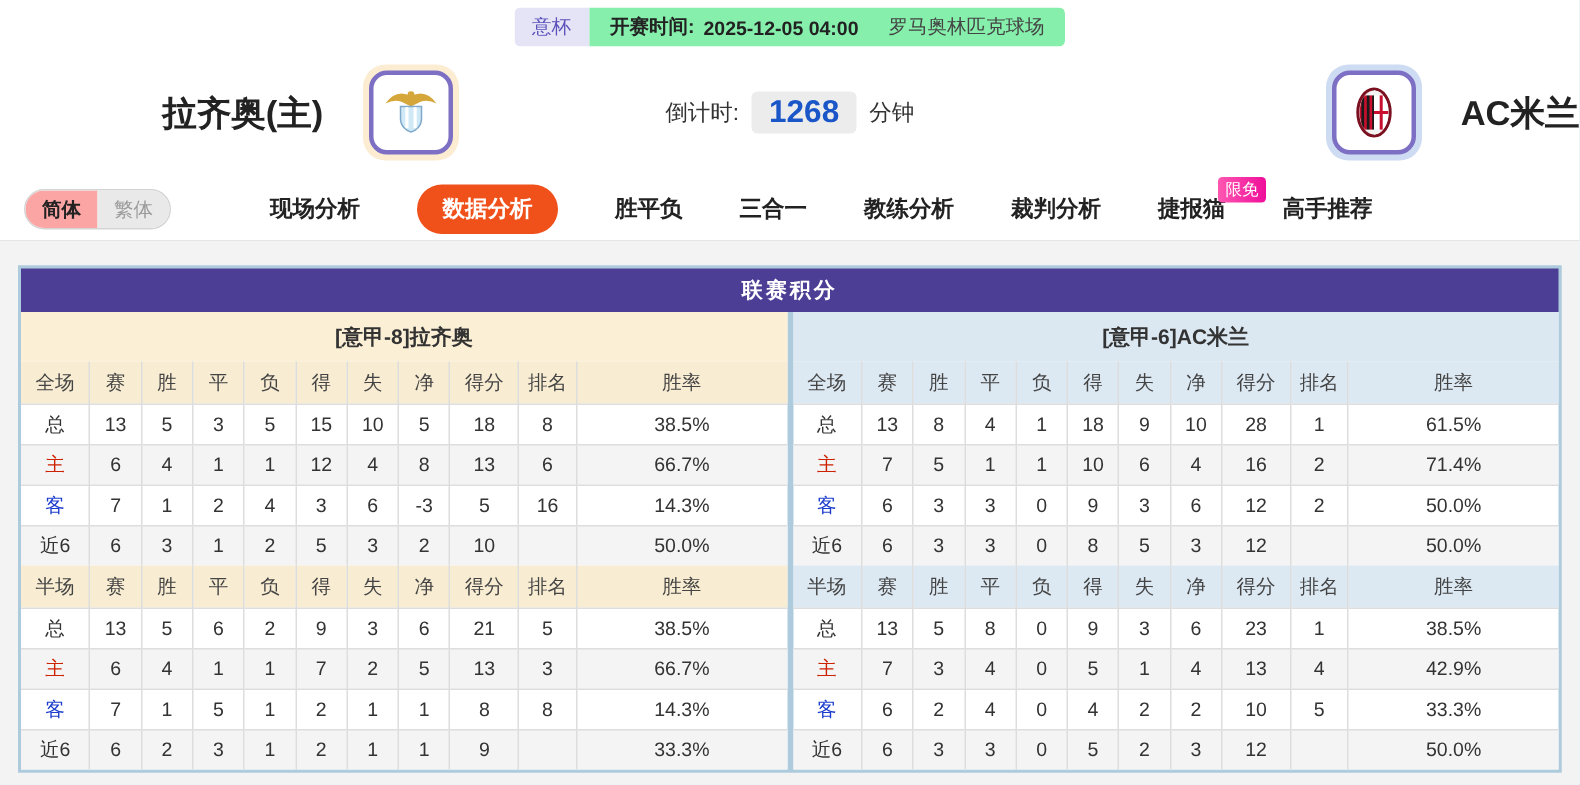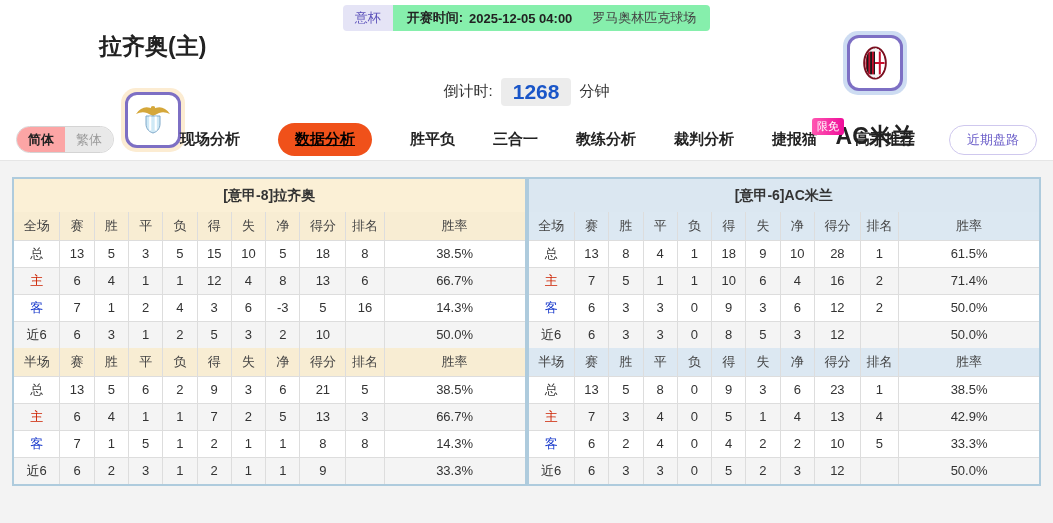--- a/index.html
+++ b/index.html
@@ -13,23 +13,23 @@
   .league-badge { background: #e5e4f6; color: #5b50ba; padding: 0 12px; height: 100%;
     display: flex; align-items: center; }
   .pill-gray { background: #86efac; color: #222; padding: 0 14px; height: 100%;
     display: flex; align-items: center; gap: 6px; }
   .kickoff-label, .kickoff-time { font-weight: bold; color: #222; }
   .venue { color: #444; margin-left: 14px; }
 
   
   .match-header { display: grid; grid-template-columns: 1fr auto 1fr; align-items: center;
     height: 88px; }
-  .team-side { display: flex; align-items: center; gap: 26px; flex-direction: column; }
+  .team-side { display: flex; align-items: center; gap: 26px; }
   .team-side.home { justify-content: flex-end; padding-right: 138px; }
-  .team-side.away { justify-content: space-between; padding-left: 88px; }
+  .team-side.away { justify-content: flex-end; padding-left: 88px; }
   .team-name { font-size: 23px; font-weight: bold; color: #222; }
   .logo-box { width: 64px; height: 64px; border-radius: 15px; padding: 4px; }
   .logo-box.lazio { background: #fcecd2; }
   .logo-box.milan { background: #cddcf2; }
   .logo-inner { width: 100%; height: 100%; background: #fff; border: 3px solid #7d6fc4;
     border-radius: 12px; display: flex; align-items: center; justify-content: center; }
   .countdown { display: flex; align-items: center; gap: 8px; font-size: 15px; color: #333; }
   .countdown-chip { background: #ececec; border-radius: 4px; padding: 2px 12px;
     color: #1a56c8; font-weight: bold; font-size: 21px; }
 
@@ -37,21 +37,21 @@
   .nav { display: flex; align-items: center; height: 42px; padding: 0 16px;
     border-bottom: 1px solid #e6e6e6; }
   .lang-toggle { display: inline-flex; border: 1px solid #d4d4d4; border-radius: 15px;
     overflow: hidden; font-size: 13px; height: 27px; }
   .lang-seg { padding: 0 11px; display: flex; align-items: center; }
   .lang-seg.on { background: #fca5a5; color: #222; font-weight: bold; }
   .lang-seg.off { background: #e9e9e9; color: #9a9a9a; }
   .nav-tabs { display: flex; align-items: center; gap: 38px; margin-left: 66px; }
   .nav-tab { position: relative; font-size: 15px; font-weight: bold; color: #222;
     cursor: pointer; white-space: nowrap; }
-  .nav-tab.active { background: #f0511a; color: #000000; padding: 7px 17px; border-radius: 17px; text-decoration: underline; }
+  .nav-tab.active { background: #f0511a; color: #ffffff; padding: 7px 17px; border-radius: 17px; }
   .badge { position: absolute; top: -12px; right: -27px;
     background: linear-gradient(90deg, #ff57b1, #ef0e9a); color: #fff; font-size: 11px;
     font-weight: normal; padding: 1px 5px; border-radius: 3px; margin-left: 41px; }
   .recent-btn { margin-left: auto; border: 1px solid #cfc8ee; color: #6b5ec9; font-size: 13px;
     border-radius: 15px; padding: 5px 17px; background: #fff; cursor: pointer; }
 
   
   .lower { background: #f3f3f3; height: 381px; padding-top: 16px; }
   .standings { width: 1029px; margin: 0 auto; border: 2px solid #aecbdd; background: #aecbdd; }
   .st-title { background: #4c3e95; color: #fff; font-weight: bold; font-size: 14px;
@@ -150,25 +150,25 @@
   <div class="nav-tabs">
       <div class="nav-tab"><span>现场分析</span></div>
       <div class="nav-tab active"><span>数据分析</span></div>
       <div class="nav-tab"><span>胜平负</span></div>
       <div class="nav-tab"><span>三合一</span></div>
       <div class="nav-tab"><span>教练分析</span></div>
       <div class="nav-tab"><span>裁判分析</span></div>
       <div class="nav-tab"><span>捷报猫</span><span class="badge">限免</span></div>
       <div class="nav-tab"><span>高手推荐</span></div>
     </div>
-  <button class="recent-btn">近期盘路</button>
 </div>
 
 <div class="lower">
   <div class="standings">
+    <div class="st-title">联赛积分</div>
     <div class="st-sections">
       <div class="st-col home-side">
         <div class="sec-title">[意甲-8]拉齐奥</div>
         <table class="stat">
             <thead>
               <tr>
                 <th>全场</th>
                 <th>赛</th>
                 <th>胜</th>
                 <th>平</th>

